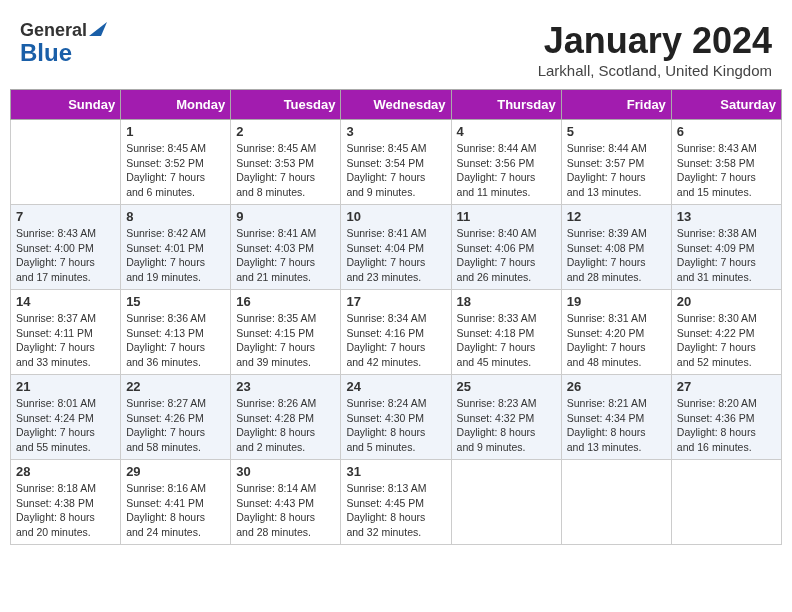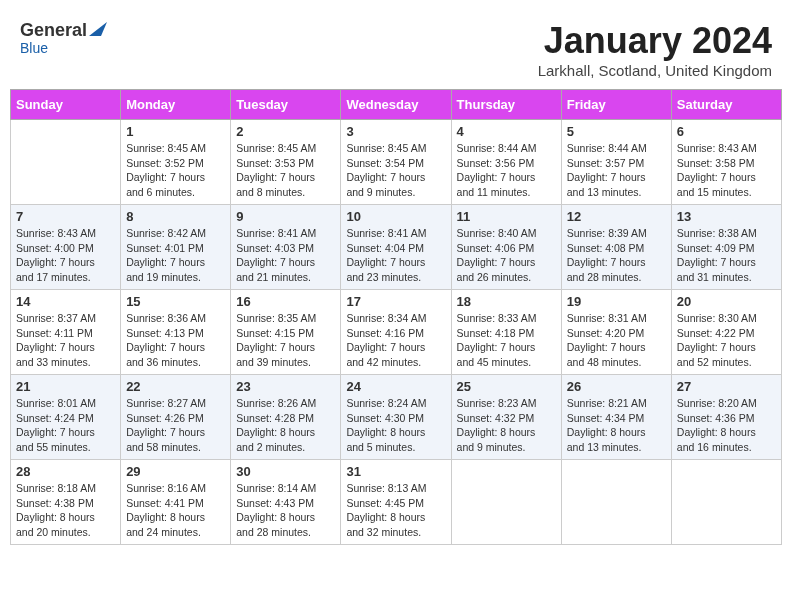--- a/index.html
+++ b/index.html
@@ -38,24 +38,24 @@
     .subtitle {
       font-size: 15px;
       color: #444;
     }
     .calendar {
       width: 100%;
       border-collapse: collapse;
       margin-top: 5px;
     }
     .calendar th {
-      background-color: #d946ef;
+      background-color: #a21caf;
       color: #fff;
       padding: 7px 5px;
-      text-align: left;
+      text-align: right;
       font-size: 13px;
       border: 1px solid #aaa;
     }
     .calendar td {
       border: 1px solid #ccc;
       vertical-align: top;
       padding: 4px 5px;
       font-size: 11px;
       color: #333;
       background: #fff;
@@ -83,21 +83,21 @@
   <div class="logo">
     <div class="logo-text">
       <span class="logo-general">General</span>
       <span style="display:inline-block; margin-left:2px;">
         <svg width="18" height="14" viewBox="0 0 18 14">
           <polygon points="0,14 18,0 12,14" fill="#1a5fa8"></polygon>
         </svg>
       </span>
     </div>
     <div style="margin-top:-2px;">
-      <span class="logo-blue" style="color:#1a5fa8; font-size:14px; font-weight:normal;">Blue</span>
+      <span class="logo-blue" style="color:#1a5fa8; font-size:24px; font-weight:bold;">Blue</span>
     </div>
   </div>
   <div class="title-section">
     <div class="month-title">January 2024</div>
     <div class="subtitle">Larkhall, Scotland, United Kingdom</div>
   </div>
 </div>
 
 <table class="calendar">
   <thead>

